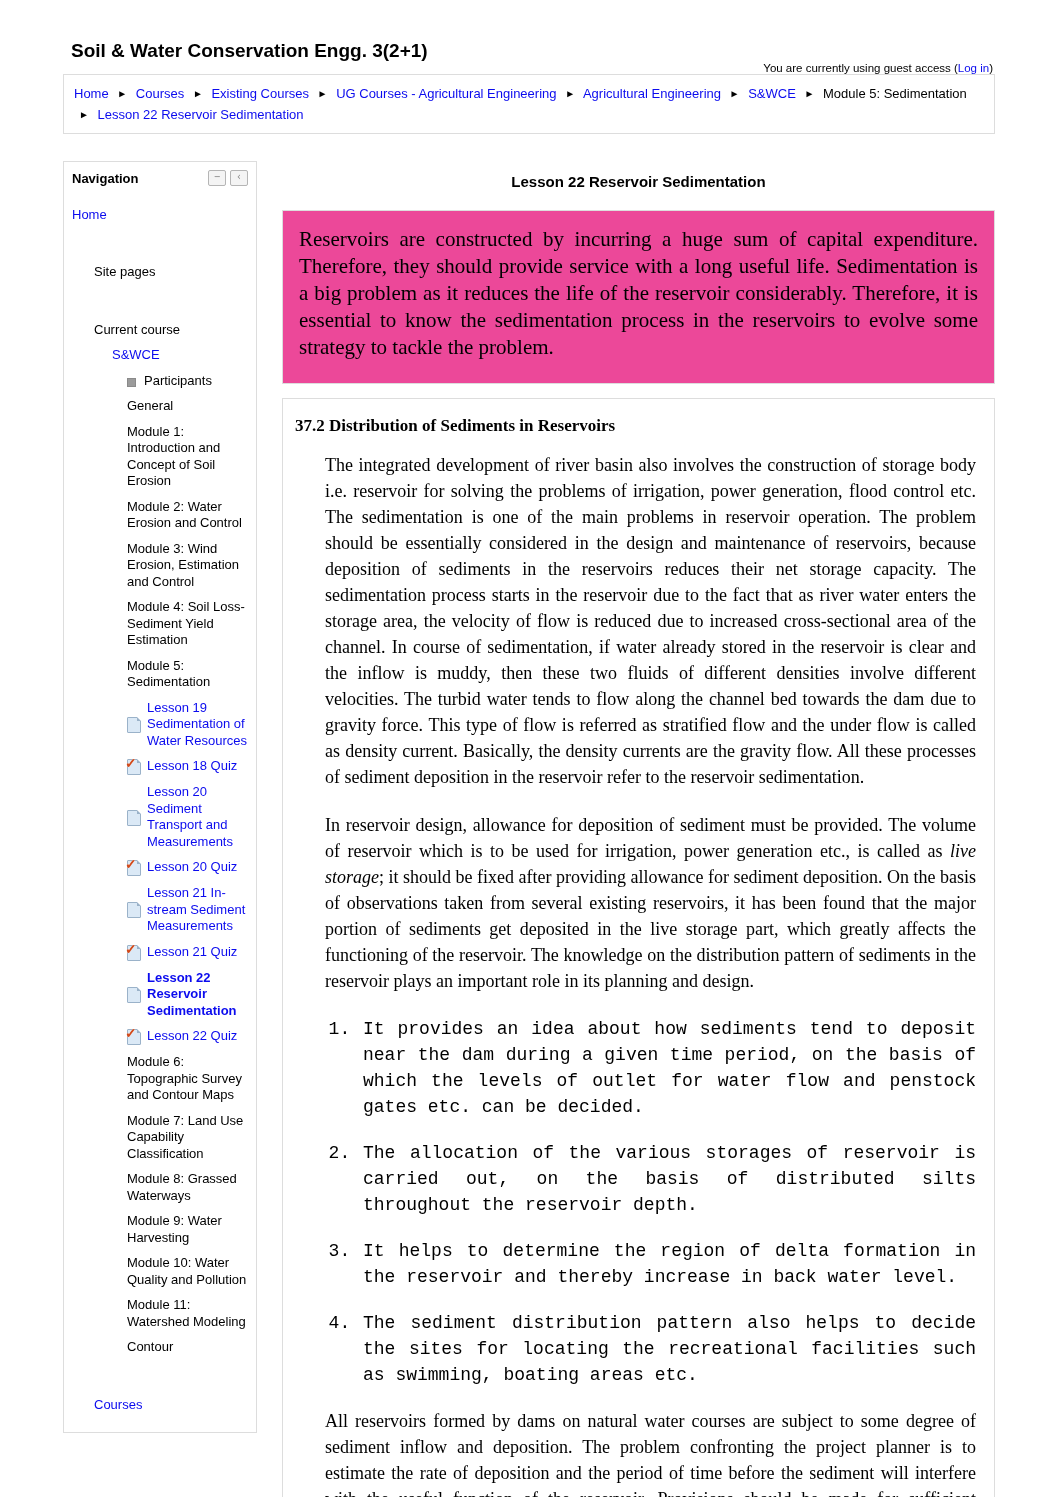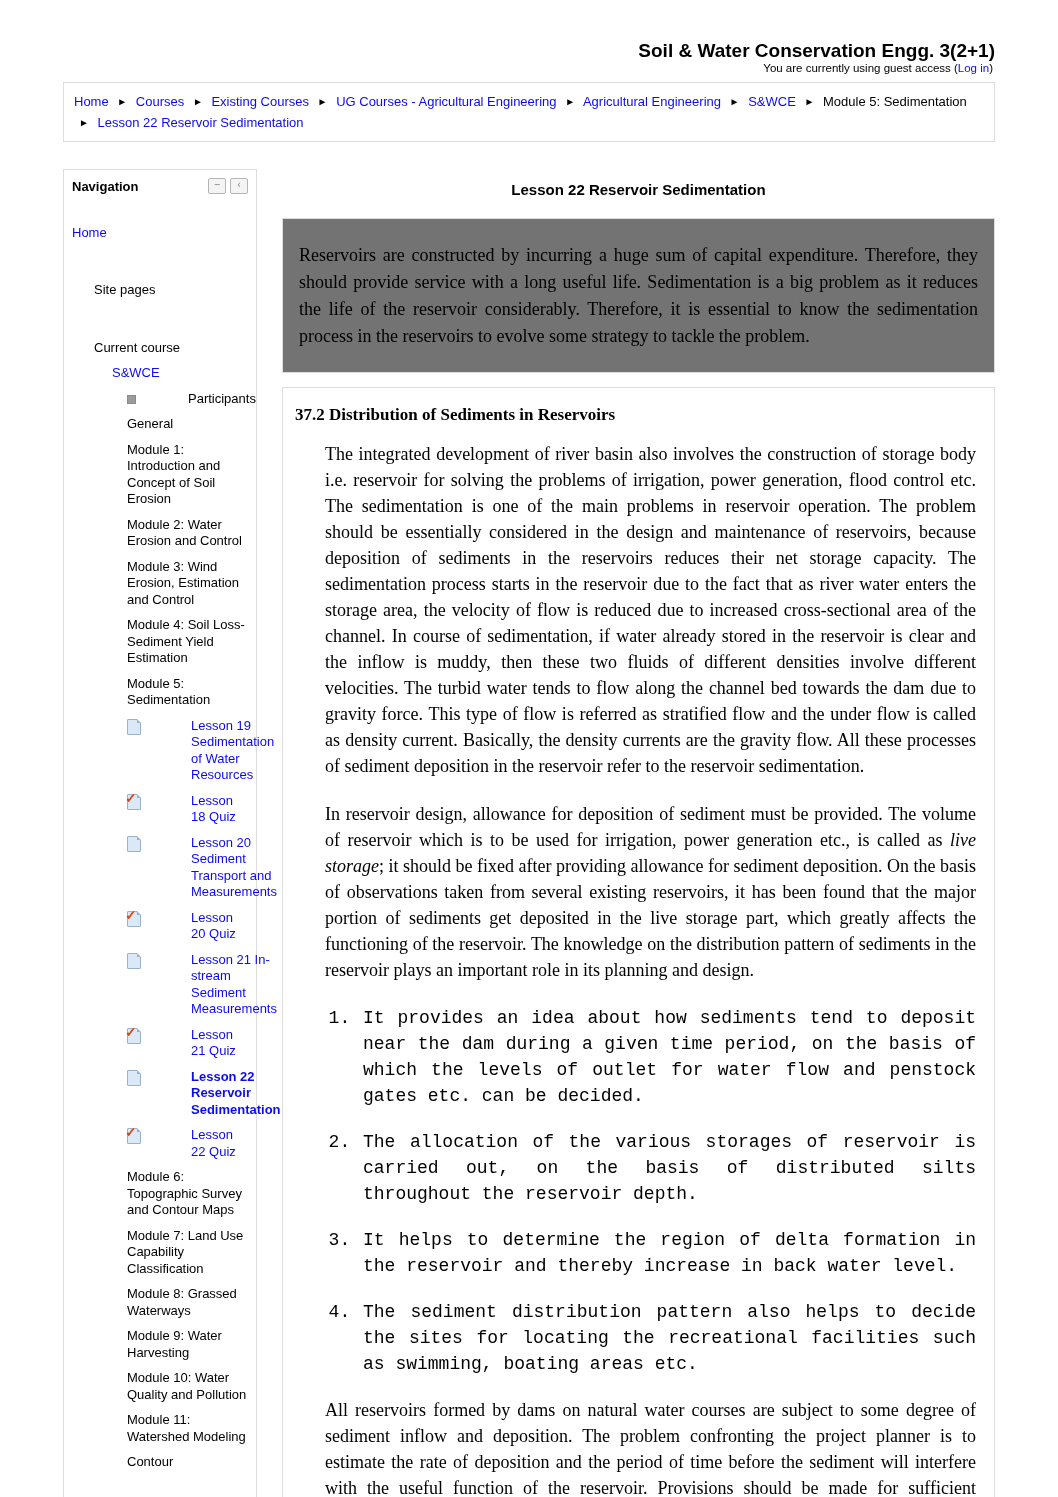--- a/index.html
+++ b/index.html
@@ -6,51 +6,51 @@
   body{
     width:1058px;height:1497px;overflow:hidden;position:relative;
     font-family:"Liberation Sans", sans-serif;color:#000;
   }
   a,.link{color:#0b0bee;text-decoration:none;cursor:pointer;}
   .page{padding:0 63px;}
 
   
   .header{position:relative;padding-top:24px;}
   .guest-access{position:absolute;top:62px;right:2px;font-size:11.5px;color:#000;}
-  .course-title{font-size:19px;font-weight:bold;margin:16px 0 12px 8px;text-align:right;}
+  .course-title{font-size:19px;font-weight:bold;margin:16px 0 12px 8px;}
 
   
   .breadcrumb{
-    border:1px solid #ddd;margin-top:20px;padding:8px 10px;
+    border:1px solid #ddd;margin-top:12px;padding:8px 10px;
     font-size:13px;line-height:21px;color:#000;background:#fff;
   }
   .crumb-sep{color:#000;font-size:10px;margin:0 5px;vertical-align:1px;}
 
   
   .content-row{display:flex;align-items:flex-start;margin-top:27px;gap:25px;}
 
   
   .sidebar{
     width:176px;flex:0 0 176px;border:1px solid #ddd;background:#fff;
     font-size:13px;padding:8px 8px 14px 8px;
   }
-  .sidebar-header{display:flex;justify-content:space-between;align-items:center;margin-bottom:26px;}
+  .sidebar-header{display:flex;justify-content:space-between;align-items:center;margin-bottom:16px;}
   .sidebar-title{font-weight:bold;font-size:13px;}
   .hdr-icons{display:flex;gap:4px;}
   .hdr-icon{
     width:16px;height:14px;border:1px solid #b5b5b5;border-radius:2px;background:#f4f4f4;
     color:#8a8a8a;font-size:10px;line-height:12px;text-align:center;cursor:pointer;
     font-family:"DejaVu Sans Mono", monospace;
   }
   .nav-item{padding:4.5px 0;line-height:16.5px;}
   .lv0{padding-left:0;}
   .lv1{padding-left:22px;margin-top:32px;}
   .lv2{padding-left:40px;}
   .lv3{padding-left:55px;}
-  .row-icon{display:flex;align-items:flex-start;gap:44px;}
+  .row-icon{display:flex;align-items:center;}
   .row-icon .txt{flex:1;}
   .sq-bullet{
     width:7px;height:7px;background:#9b9b9b;border:1px solid #8a8a8a;
     display:inline-block;margin:4px 8px 0 0;flex:0 0 7px;
   }
   .doc-icon{
     position:relative;width:12px;height:14px;margin:1px 6px 0 0;flex:0 0 12px;
     background:#dbe9f6;border:1px solid #9ab2c9;border-radius:1px;
   }
   .doc-icon::after{
@@ -60,23 +60,23 @@
   .quiz-check{
     position:absolute;left:-3px;top:-4px;color:#d2491a;font-size:14px;font-weight:bold;
     text-shadow:0 0 1px #fff;line-height:14px;
   }
   .bold{font-weight:bold;}
 
   
   .main-col{flex:1;min-width:0;}
   .main-title{text-align:center;font-weight:bold;font-size:15px;margin:12px 0 20px 0;}
   .intro-box{
-    border:1px solid #ddd;padding:23px 16px 22px 16px;
-    font-family:"Liberation Serif", serif;font-size:18px;line-height:27px;
-    text-align:justify;background:#737373;
+    border:1px solid #ddd;padding:15px 16px 22px 16px;
+    font-family:"Liberation Serif", serif;font-size:21px;line-height:27px;
+    text-align:justify;background:#ec4899;
   }
   .main-box{
     border:1px solid #ddd;margin-top:14px;padding:15px 12px 30px 12px;
     font-family:"Liberation Serif", serif;background:#fff;min-height:990px;
   }
   .section-heading{font-size:17px;font-weight:bold;margin:2px 0 16px 0;}
   .main-box p{
     margin:0 0 22px 0;padding:0 6px 0 30px;
     font-size:18px;line-height:26px;text-align:justify;
   }

